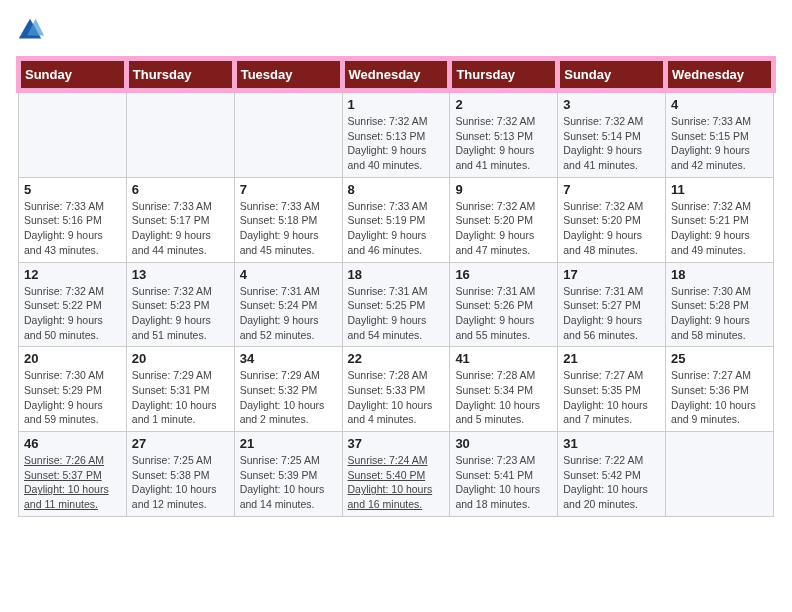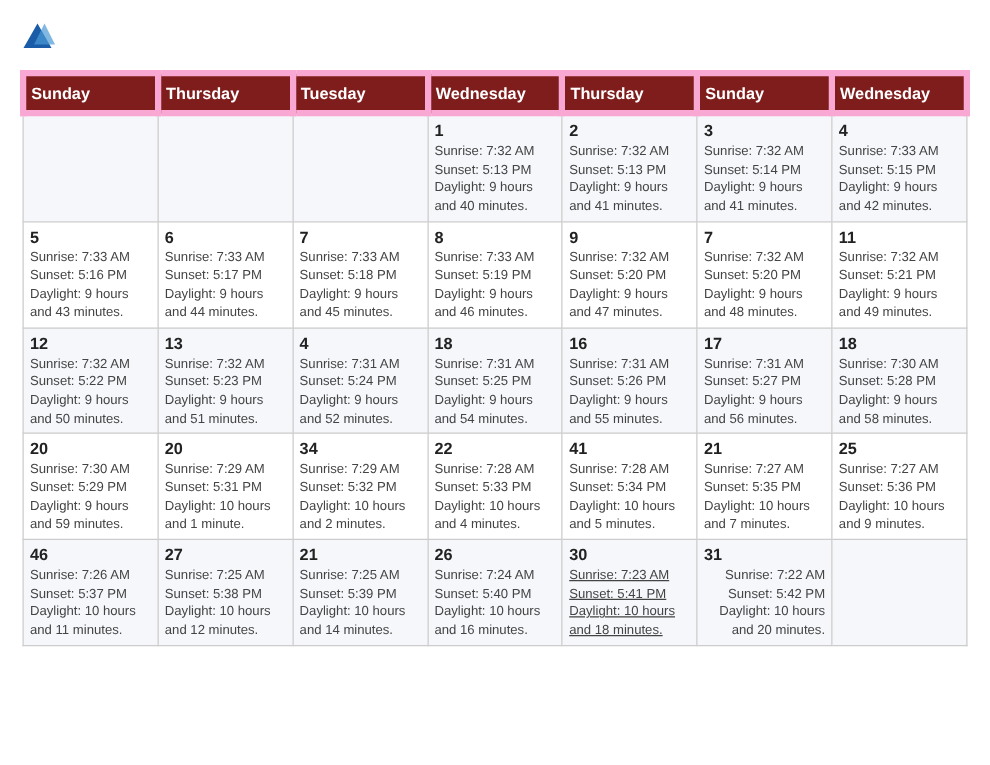--- a/index.html
+++ b/index.html
@@ -269,56 +269,56 @@
           <div class="day-number">25</div>
           <div class="day-info" style="white-space: pre-line;">Sunrise: 7:27 AM
 Sunset: 5:36 PM
 Daylight: 10 hours
 and 9 minutes.</div>
         </td>
       </tr>
       <tr>
         <td>
           <div class="day-number">46</div>
-          <div class="day-info" style="white-space: pre-line;">Sunrise: 7:26 AM
+          <div class="day-info" style="white-space: pre-line; text-decoration: underline;">Sunrise: 7:26 AM
 Sunset: 5:37 PM
 Daylight: 10 hours
 and 11 minutes.</div>
         </td>
         <td>
           <div class="day-number">27</div>
           <div class="day-info" style="white-space: pre-line;">Sunrise: 7:25 AM
 Sunset: 5:38 PM
 Daylight: 10 hours
 and 12 minutes.</div>
         </td>
         <td>
           <div class="day-number">21</div>
           <div class="day-info" style="white-space: pre-line;">Sunrise: 7:25 AM
 Sunset: 5:39 PM
 Daylight: 10 hours
 and 14 minutes.</div>
         </td>
         <td>
-          <div class="day-number">26</div>
-          <div class="day-info" style="white-space: pre-line;">Sunrise: 7:24 AM
+          <div class="day-number">37</div>
+          <div class="day-info" style="white-space: pre-line; text-decoration: underline;">Sunrise: 7:24 AM
 Sunset: 5:40 PM
 Daylight: 10 hours
 and 16 minutes.</div>
         </td>
         <td>
           <div class="day-number">30</div>
-          <div class="day-info" style="white-space: pre-line; text-decoration: underline;">Sunrise: 7:23 AM
+          <div class="day-info" style="white-space: pre-line;">Sunrise: 7:23 AM
 Sunset: 5:41 PM
 Daylight: 10 hours
 and 18 minutes.</div>
         </td>
         <td>
           <div class="day-number">31</div>
-          <div class="day-info" style="white-space: pre-line; text-align: right;">Sunrise: 7:22 AM
+          <div class="day-info" style="white-space: pre-line;">Sunrise: 7:22 AM
 Sunset: 5:42 PM
 Daylight: 10 hours
 and 20 minutes.</div>
         </td>
         <td></td>
       </tr>
     </tbody>
 </table>
 
 </body></html>

